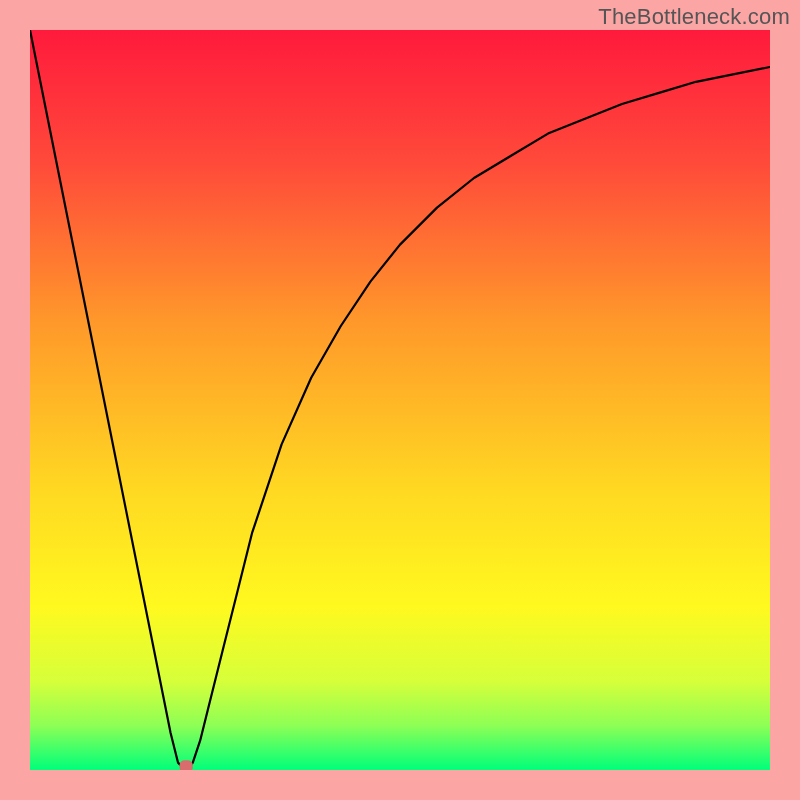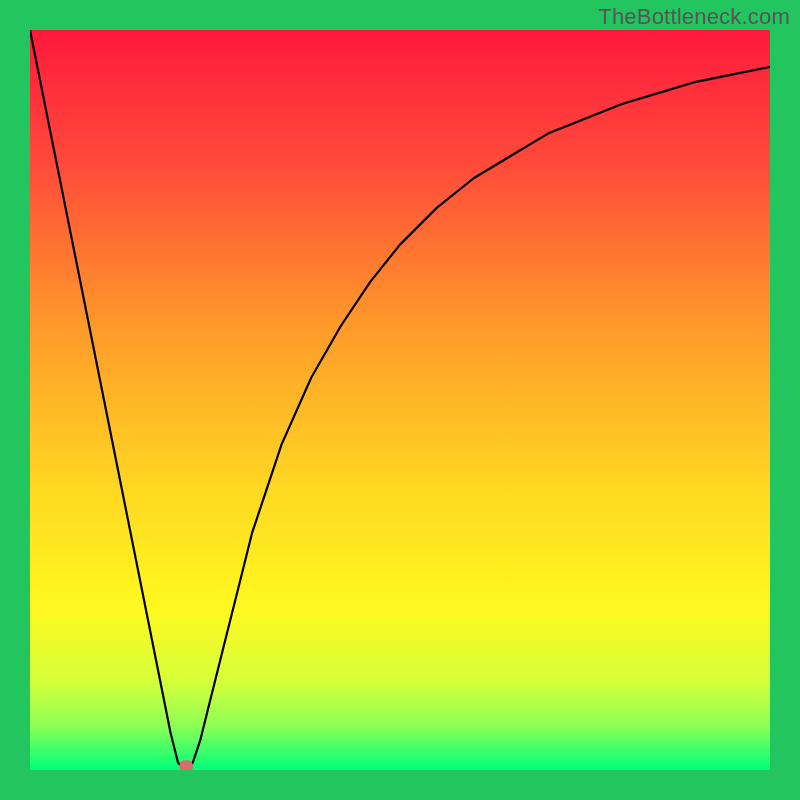--- a/index.html
+++ b/index.html
@@ -8,21 +8,21 @@
     width: 800px;
     height: 800px;
     overflow: hidden;
     background: #000;
     font-family: Arial, Helvetica, sans-serif;
   }
   .frame {
     position: relative;
     width: 800px;
     height: 800px;
-    background: #22c55e;
+    background: #fca5a5;
   }
   .watermark {
     position: absolute;
     top: 4px;
     right: 10px;
     color: #555;
     font-size: 22px;
     font-weight: 500;
     letter-spacing: 0.2px;
     z-index: 5;

